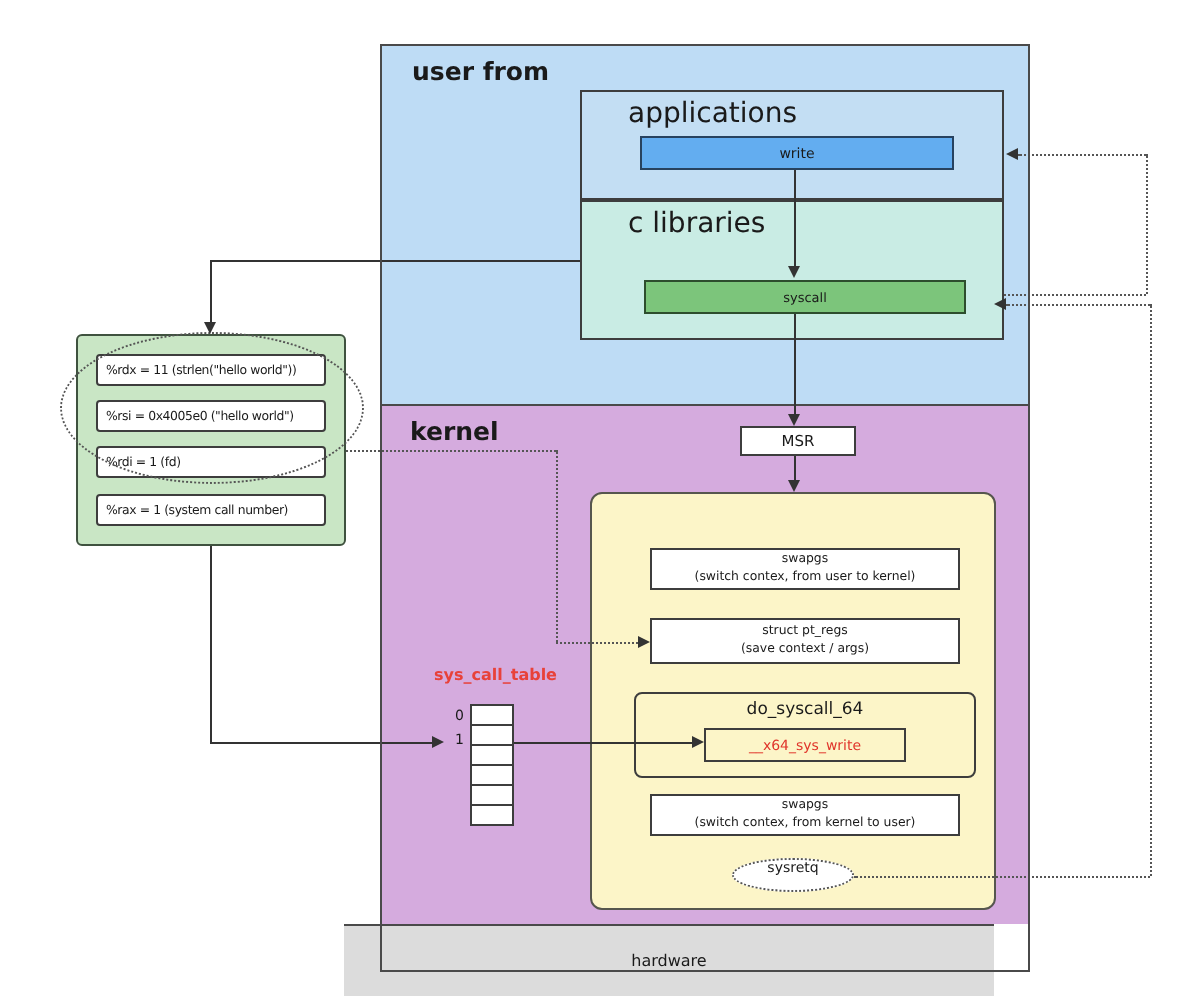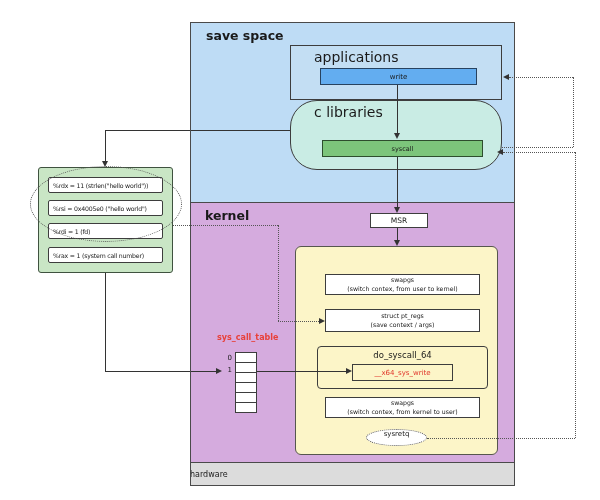--- a/index.html
+++ b/index.html
@@ -2,30 +2,30 @@
 <html><head>
 <meta charset="utf-8">
 <style>
   html,body{margin:0;padding:0;background:#fff;}
   #stage{position:relative;width:600px;height:500px;background:#fff;overflow:hidden;
          font-family:"DejaVu Sans","Liberation Sans",sans-serif;color:#1a1a1a;}
   .abs{position:absolute;box-sizing:border-box;}
   
   .userspace-bg{left:190px;top:22px;width:325px;height:180px;background:#bedcf5;}
   .kernel-bg{left:190px;top:202px;width:325px;height:260px;background:#d5abde;border-top:1.5px solid #4a4a4a;}
-  .hardware-bar{left:190px;top:462px;width:325px;height:24px;background:#dcdcdc;border-top:1.5px solid #4a4a4a;
-                display:flex;align-items:center;font-size:8px;}
+  .hardware-bar{left:172px;top:462px;width:325px;height:36px;background:#dcdcdc;border-top:1.5px solid #4a4a4a;
+                display:flex;align-items:center;justify-content:center;font-size:8px;}
   .outer-frame{left:190px;top:22px;width:325px;height:464px;border:1.5px solid #4a4a4a;z-index:6;pointer-events:none;}
   
   .region-label{font-weight:700;font-size:12.5px;z-index:4;}
   .box-label{font-size:14px;margin-left:16px;}
   
   .box{border:1.2px solid #3d3d3d;z-index:2;}
   .applications-box{left:290px;top:45px;width:212px;height:55px;background:#c3def3;}
-  .clib-box{left:290px;top:100px;width:212px;height:70px;background:#c9ece4;border-radius:27px;}
+  .clib-box{left:290px;top:100px;width:212px;height:70px;background:#c9ece4;}
   .box .box-label{position:absolute;left:7px;top:3px;}
   .write-btn{left:320px;top:68px;width:157px;height:17px;background:#63adf0;border-color:#27425f;
              display:flex;align-items:center;justify-content:center;font-size:7px;z-index:3;}
   .syscall-btn{left:322px;top:140px;width:161px;height:17px;background:#7cc57b;border-color:#2d4d2d;
              display:flex;align-items:center;justify-content:center;font-size:6.5px;z-index:3;}
   .msr-box{left:370px;top:213px;width:58px;height:15px;background:#fff;
              display:flex;align-items:center;justify-content:center;font-size:7.5px;z-index:3;}
   .entry-box{left:295px;top:246px;width:203px;height:209px;background:#fcf5c8;border:1.5px solid #56564e;border-radius:6px;z-index:2;}
   .entry-title{left:295px;top:254px;width:203px;text-align:center;font-size:10px;font-weight:600;z-index:3;}
   .step-box{background:#fff;border:1px solid #3d3d3d;z-index:3;display:flex;flex-direction:column;
@@ -65,21 +65,21 @@
 
 <div id="stage">
 
   <div class="abs userspace-bg"></div>
   <div class="abs kernel-bg"></div>
   <div class="abs hardware-bar">
     <span>hardware</span>
   </div>
   <div class="abs outer-frame"></div>
 
-  <div class="abs region-label" style="left:206px;top:28px;">save space</div>
+  <div class="abs region-label" style="left:206px;top:28px;">user from</div>
   <div class="abs region-label" style="left:205px;top:208px;">kernel</div>
 
   <div class="abs box applications-box">
     <span class="box-label">applications</span>
   </div>
   <div class="abs box write-btn">
     <span>write</span>
   </div>
   <div class="abs box clib-box">
     <span class="box-label">c libraries</span>

